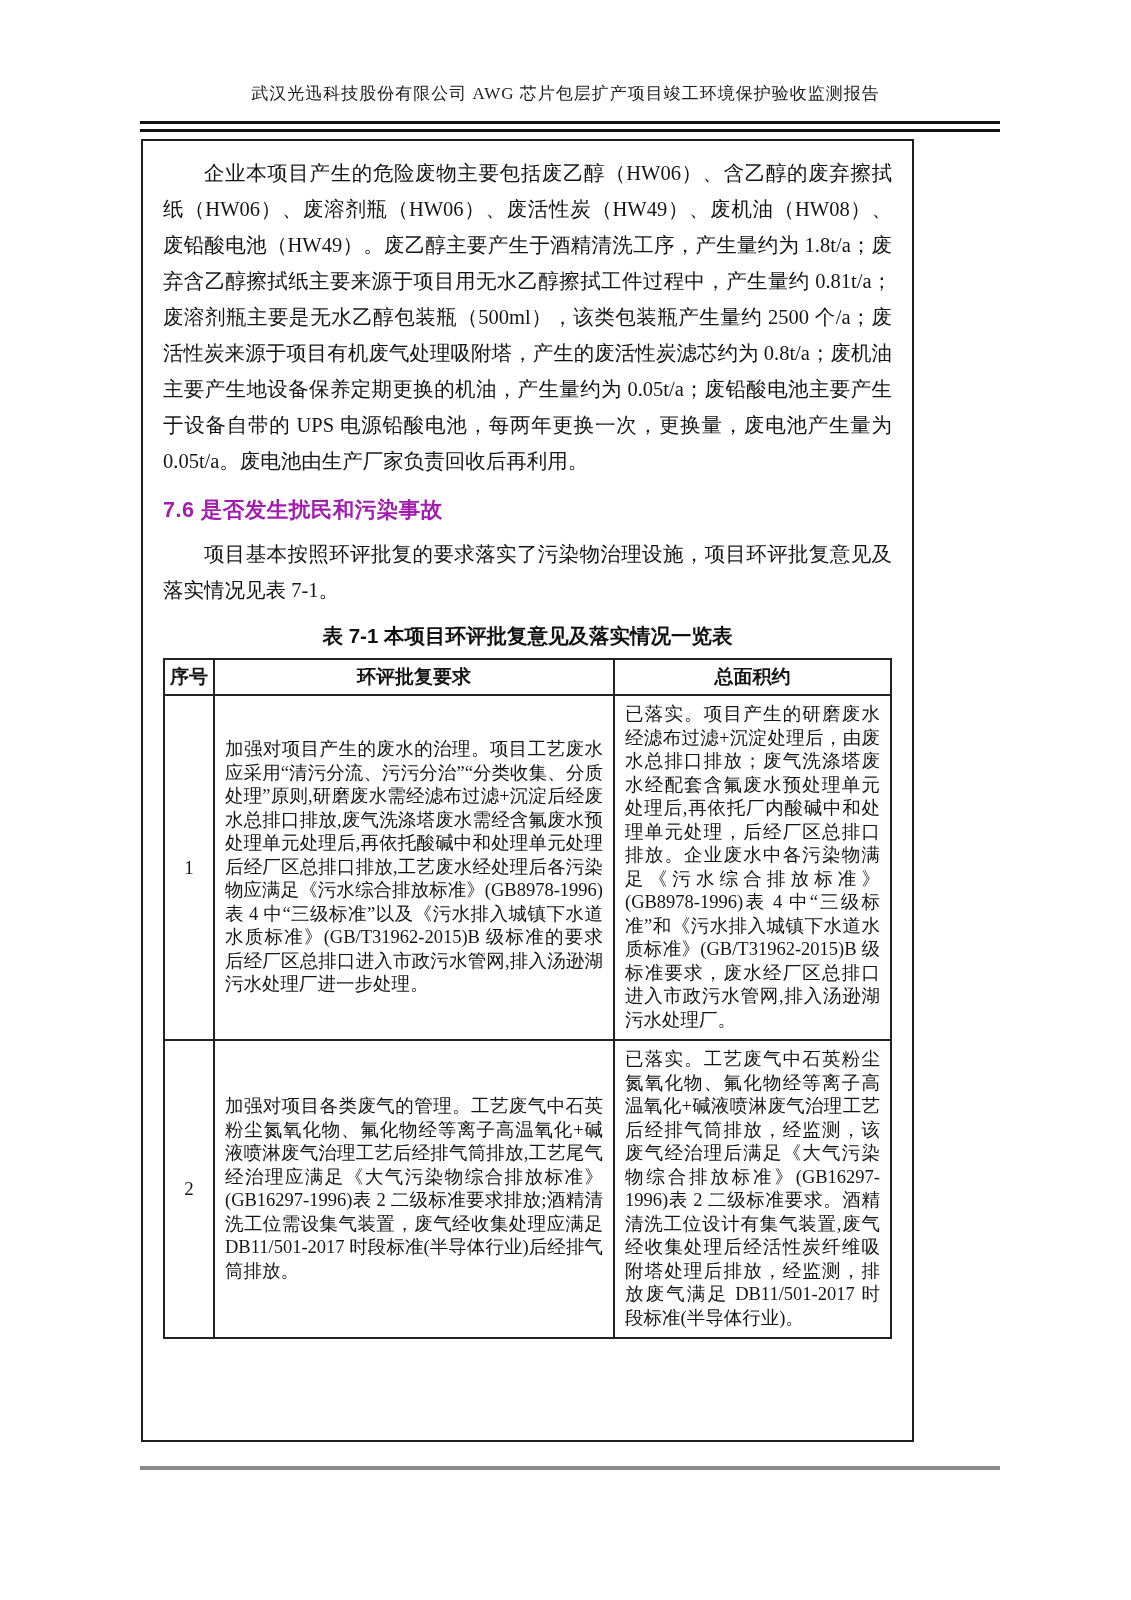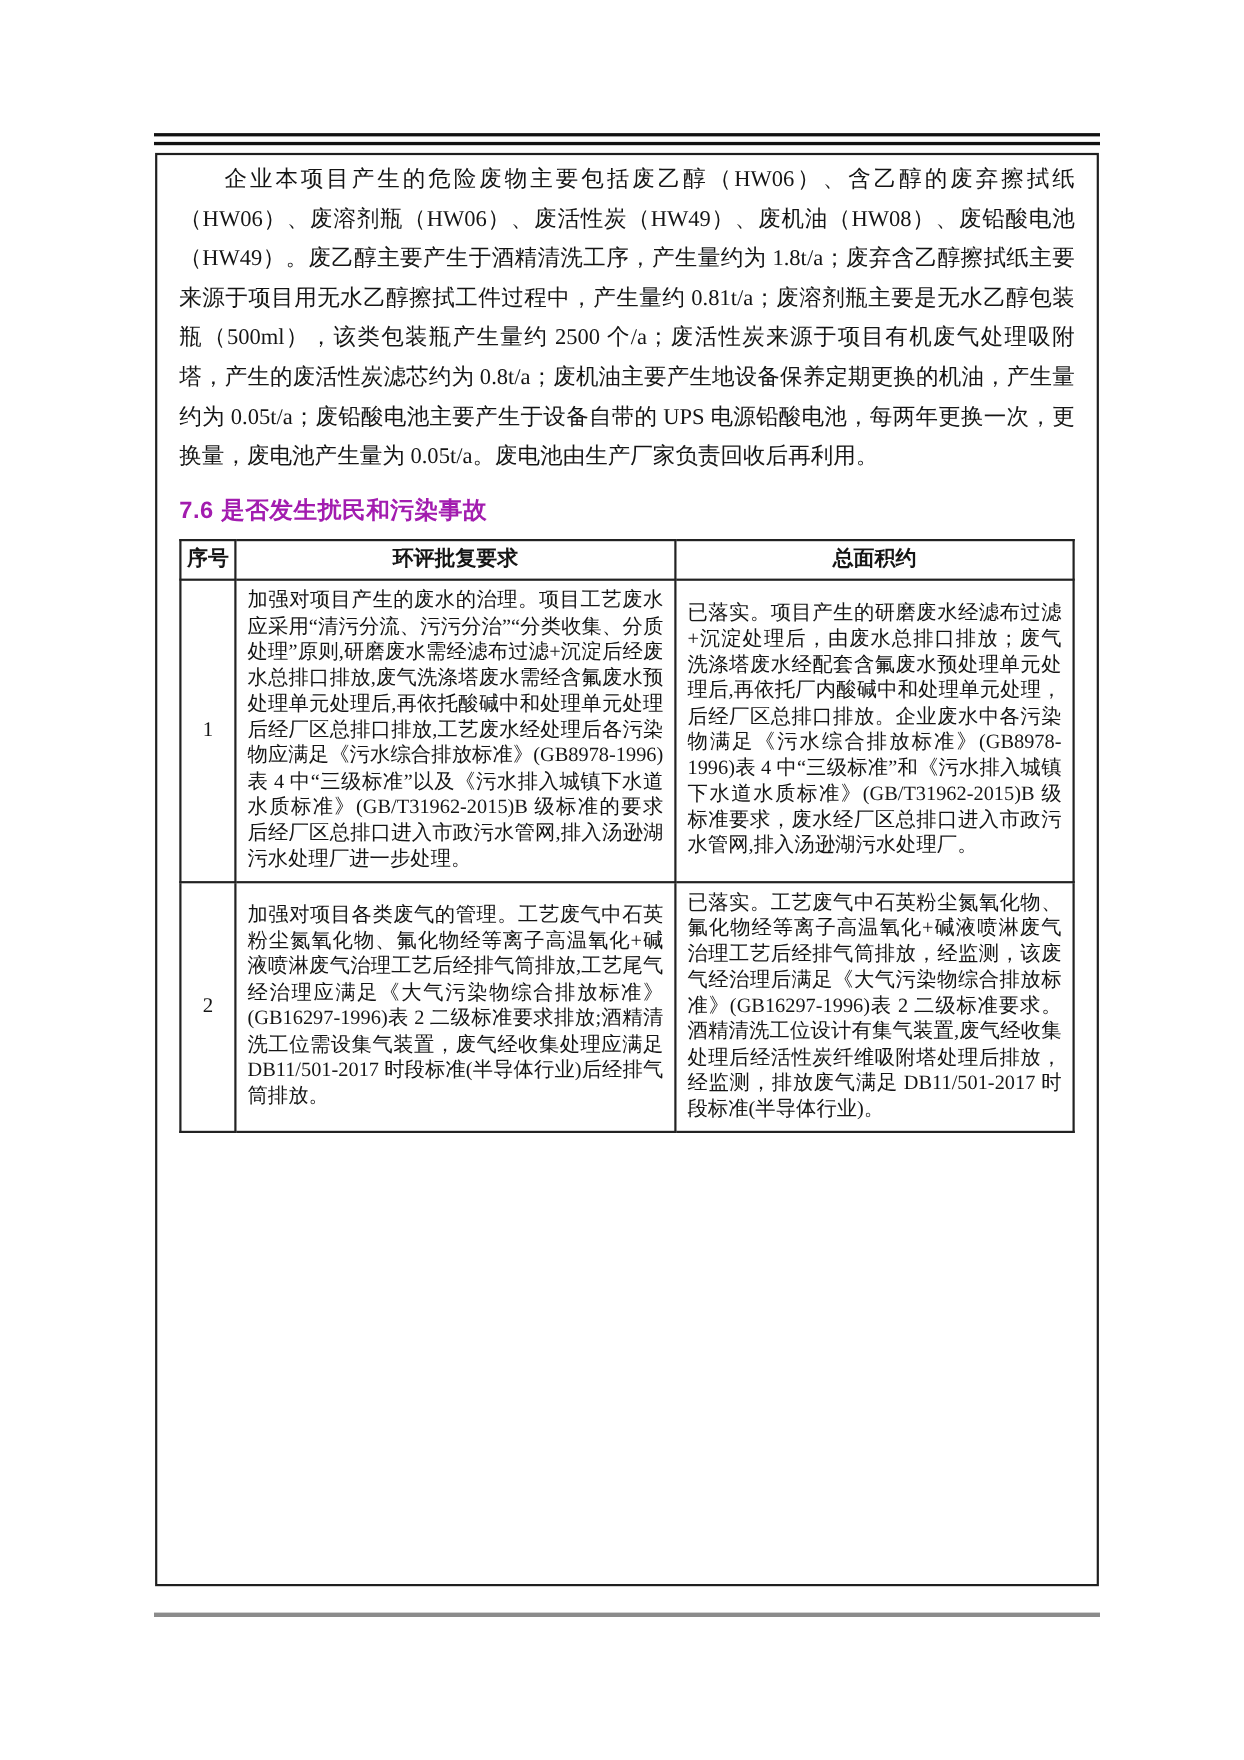--- a/index.html
+++ b/index.html
@@ -17,23 +17,23 @@
     position:absolute;top:82px;left:0;width:100%;
     text-align:center;font-size:17px;letter-spacing:1px;color:#1c1c1c;
   }
   .header-rule{
     position:absolute;top:121px;left:140px;width:860px;height:5px;
     border-top:3.5px solid #121212;border-bottom:3.5px solid #121212;
   }
 
   
   .content-box{
-    position:absolute;top:139px;left:141px;width:858px;height:1303px;
+    position:absolute;top:139px;left:141px;width:773px;height:1303px;
     border:2px solid #1f1f1f;box-sizing:border-box;
-    padding:4px 20px 0 20px;overflow:hidden;
+    padding:14px 20px 0 20px;overflow:hidden;
   }
 
   .body-para{
     margin:0 0 12px 0;
     font-size:20.5px;line-height:36px;
     text-align:justify;text-indent:2em;color:#151515;
   }
   .section-heading{
     font-family:"Liberation Sans","DejaVu Sans",sans-serif;
     font-size:21.5px;font-weight:bold;color:#a21caf;
@@ -74,33 +74,36 @@
     position:absolute;top:1476px;left:0;width:100%;text-align:center;
     font-family:"Liberation Sans","DejaVu Sans",sans-serif;
     font-size:15px;font-weight:bold;color:#222;
   }
 </style>
 </head>
 <body>
 
 <div class="page">
 
+  <div class="doc-header">武汉光迅科技股份有限公司 AWG 芯片包层扩产项目竣工环境保护验收监测报告</div>
 
   <div class="header-rule"></div>
 
   <div class="content-box">
 
     <p class="body-para">企业本项目产生的危险废物主要包括废乙醇（HW06）、含乙醇的废弃擦拭纸（HW06）、废溶剂瓶（HW06）、废活性炭（HW49）、废机油（HW08）、废铅酸电池（HW49）。废乙醇主要产生于酒精清洗工序，产生量约为 1.8t/a；废弃含乙醇擦拭纸主要来源于项目用无水乙醇擦拭工件过程中，产生量约 0.81t/a；废溶剂瓶主要是无水乙醇包装瓶（500ml），该类包装瓶产生量约 2500 个/a；废活性炭来源于项目有机废气处理吸附塔，产生的废活性炭滤芯约为 0.8t/a；废机油主要产生地设备保养定期更换的机油，产生量约为 0.05t/a；废铅酸电池主要产生于设备自带的 UPS 电源铅酸电池，每两年更换一次，更换量，废电池产生量为 0.05t/a。废电池由生产厂家负责回收后再利用。</p>
 
 
     <h2 class="section-heading">7.6 是否发生扰民和污染事故</h2>
 
 
 
+    <p class="body-para">项目基本按照环评批复的要求落实了污染物治理设施，项目环评批复意见及落实情况见表 7-1。</p>
 
+    <div class="table-title">表 7-1 本项目环评批复意见及落实情况一览表</div>
 
     <table class="review-table">
       <colgroup>
         <col class="col-no">
         <col class="col-req">
         <col>
       </colgroup>
       <thead>
         <tr>
           <th>序号</th>

